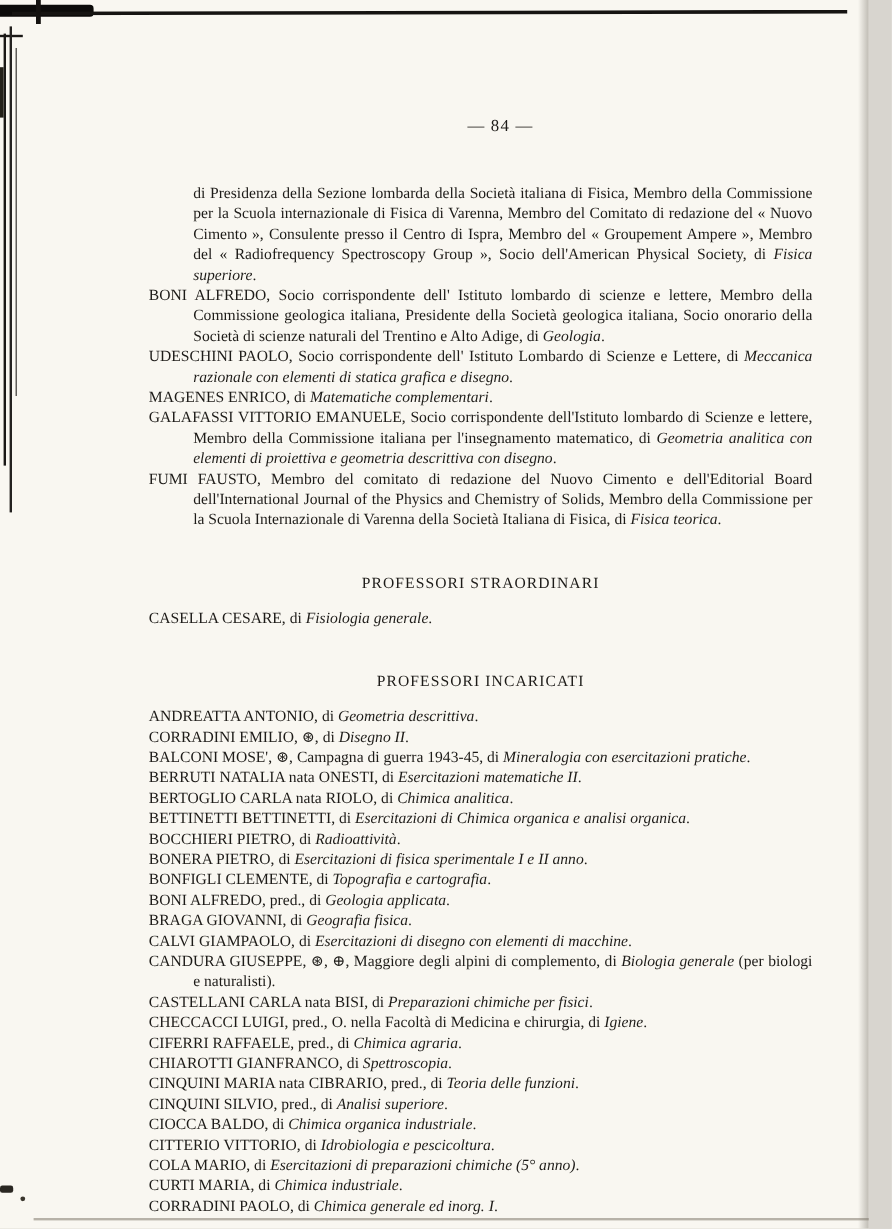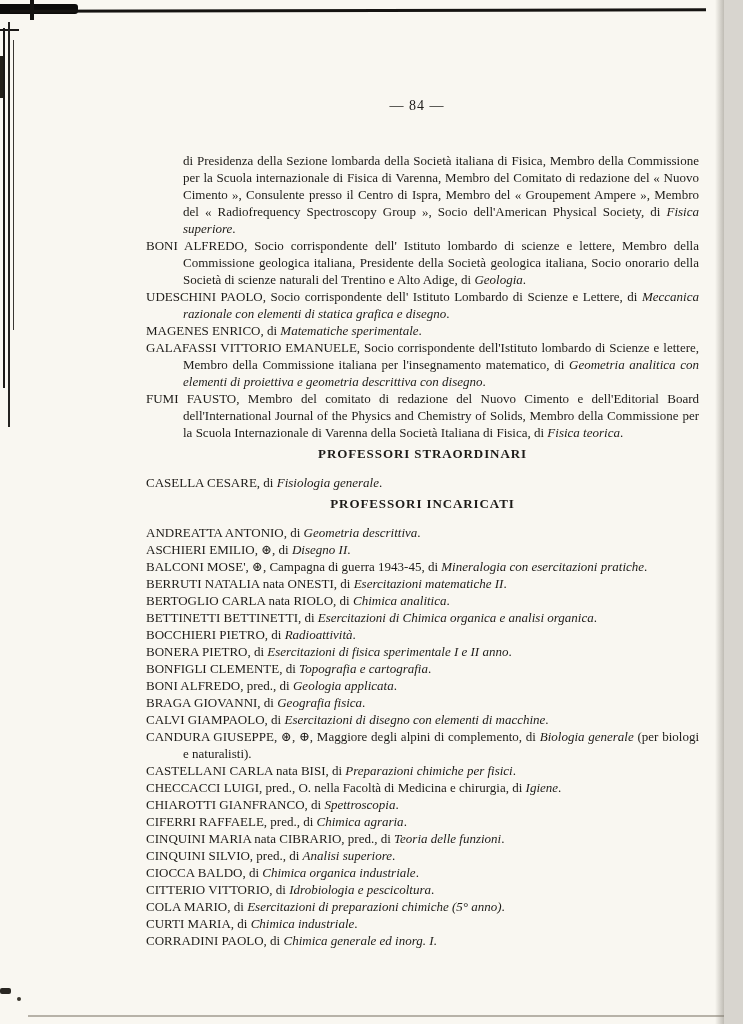--- a/index.html
+++ b/index.html
@@ -37,35 +37,34 @@
     top: 98px;
     left: 141px;
     width: 552px;
     text-align: center;
     font-size: 14px;
     letter-spacing: 1px;
   }
   .text-body {
     position: absolute;
     top: 152px;
-    left: 146px;
+    left: 124px;
     width: 553px;
     font-size: 13px;
     line-height: 17px;
   }
   .block { text-align: justify; }
   .block.continuation { padding-left: 37px; }
   .block.entry { padding-left: 37px; text-indent: -37px; }
   .block.heading {
     text-align: center;
     letter-spacing: 0.9px;
-    margin: 4px 0 12px 0;
+    margin: 36px 0 12px 0;
     padding: 0;
     text-indent: 0;
-    font-weight: bold;
   }
   .it { font-style: italic; }
 </style>
 </head>
 <body>
 
 <div class="page">
 
   <div class="art art-top-blob"></div>
   <div class="art art-top-line"></div>
@@ -80,43 +79,43 @@
   <div class="art art-bottom-line"></div>
   <div class="art art-right-line"></div>
   <div class="art art-right-shadow"></div>
 
   <div class="page-number">— 84 —</div>
 
   <div class="text-body">
       <div class="block continuation"><span>di Presidenza della Sezione lombarda della Società italiana di Fisica, Membro della Commissione per la Scuola internazionale di Fisica di Varenna, Membro del Comitato di redazione del « Nuovo Cimento », Consulente presso il Centro di Ispra, Membro del « Groupement Ampere », Membro del « Radiofrequency Spectroscopy Group », Socio dell'American Physical Society, di </span><span class="it">Fisica superiore</span><span>.</span></div>
       <div class="block entry"><span>BONI ALFREDO, Socio corrispondente dell' Istituto lombardo di scienze e lettere, Membro della Commissione geologica italiana, Presidente della Società geologica italiana, Socio onorario della Società di scienze naturali del Trentino e Alto Adige, di </span><span class="it">Geologia</span><span>.</span></div>
       <div class="block entry"><span>UDESCHINI PAOLO, Socio corrispondente dell' Istituto Lombardo di Scienze e Lettere, di </span><span class="it">Meccanica razionale con elementi di statica grafica e disegno</span><span>.</span></div>
-      <div class="block entry"><span>MAGENES ENRICO, di </span><span class="it">Matematiche sperimentale</span><span>.</span></div>
+      <div class="block entry"><span>MAGENES ENRICO, di </span><span class="it">Matematiche complementari</span><span>.</span></div>
       <div class="block entry"><span>GALAFASSI VITTORIO EMANUELE, Socio corrispondente dell'Istituto lombardo di Scienze e lettere, Membro della Commissione italiana per l'insegnamento matematico, di </span><span class="it">Geometria analitica con elementi di proiettiva e geometria descrittiva con disegno</span><span>.</span></div>
       <div class="block entry"><span>FUMI FAUSTO, Membro del comitato di redazione del Nuovo Cimento e dell'Editorial Board dell'International Journal of the Physics and Chemistry of Solids, Membro della Commissione per la Scuola Internazionale di Varenna della Società Italiana di Fisica, di </span><span class="it">Fisica teorica</span><span>.</span></div>
       <div class="block heading"><span>PROFESSORI STRAORDINARI</span></div>
       <div class="block entry"><span>CASELLA CESARE, di </span><span class="it">Fisiologia generale</span><span>.</span></div>
       <div class="block heading"><span>PROFESSORI INCARICATI</span></div>
       <div class="block entry"><span>ANDREATTA ANTONIO, di </span><span class="it">Geometria descrittiva</span><span>.</span></div>
-      <div class="block entry"><span>ASCHIERI EMILIO, </span><span>⊛</span><span>, di </span><span class="it">Disegno II</span><span>.</span></div>
+      <div class="block entry"><span>CORRADINI EMILIO, </span><span>⊛</span><span>, di </span><span class="it">Disegno II</span><span>.</span></div>
       <div class="block entry"><span>BALCONI MOSE', </span><span>⊛</span><span>, Campagna di guerra 1943-45, di </span><span class="it">Mineralogia con esercitazioni pratiche</span><span>.</span></div>
       <div class="block entry"><span>BERRUTI NATALIA nata ONESTI, di </span><span class="it">Esercitazioni matematiche II</span><span>.</span></div>
       <div class="block entry"><span>BERTOGLIO CARLA nata RIOLO, di </span><span class="it">Chimica analitica</span><span>.</span></div>
       <div class="block entry"><span>BETTINETTI BETTINETTI, di </span><span class="it">Esercitazioni di Chimica organica e analisi organica</span><span>.</span></div>
       <div class="block entry"><span>BOCCHIERI PIETRO, di </span><span class="it">Radioattività</span><span>.</span></div>
       <div class="block entry"><span>BONERA PIETRO, di </span><span class="it">Esercitazioni di fisica sperimentale I e II anno</span><span>.</span></div>
       <div class="block entry"><span>BONFIGLI CLEMENTE, di </span><span class="it">Topografia e cartografia</span><span>.</span></div>
       <div class="block entry"><span>BONI ALFREDO, pred., di </span><span class="it">Geologia applicata</span><span>.</span></div>
       <div class="block entry"><span>BRAGA GIOVANNI, di </span><span class="it">Geografia fisica</span><span>.</span></div>
       <div class="block entry"><span>CALVI GIAMPAOLO, di </span><span class="it">Esercitazioni di disegno con elementi di macchine</span><span>.</span></div>
       <div class="block entry"><span>CANDURA GIUSEPPE, </span><span>⊛</span><span>, </span><span>⊕</span><span>, Maggiore degli alpini di complemento, di </span><span class="it">Biologia generale</span><span> (per biologi e naturalisti).</span></div>
       <div class="block entry"><span>CASTELLANI CARLA nata BISI, di </span><span class="it">Preparazioni chimiche per fisici</span><span>.</span></div>
       <div class="block entry"><span>CHECCACCI LUIGI, pred., O. nella Facoltà di Medicina e chirurgia, di </span><span class="it">Igiene</span><span>.</span></div>
+      <div class="block entry"><span>CIFERRI RAFFAELE, pred., di </span><span class="it">Chimica agraria</span><span>.</span></div>
       <div class="block entry"><span>CHIAROTTI GIANFRANCO, di </span><span class="it">Spettroscopia</span><span>.</span></div>
-      <div class="block entry"><span>CIFERRI RAFFAELE, pred., di </span><span class="it">Chimica agraria</span><span>.</span></div>
       <div class="block entry"><span>CINQUINI MARIA nata CIBRARIO, pred., di </span><span class="it">Teoria delle funzioni</span><span>.</span></div>
       <div class="block entry"><span>CINQUINI SILVIO, pred., di </span><span class="it">Analisi superiore</span><span>.</span></div>
       <div class="block entry"><span>CIOCCA BALDO, di </span><span class="it">Chimica organica industriale</span><span>.</span></div>
       <div class="block entry"><span>CITTERIO VITTORIO, di </span><span class="it">Idrobiologia e pescicoltura</span><span>.</span></div>
       <div class="block entry"><span>COLA MARIO, di </span><span class="it">Esercitazioni di preparazioni chimiche (5° anno)</span><span>.</span></div>
       <div class="block entry"><span>CURTI MARIA, di </span><span class="it">Chimica industriale</span><span>.</span></div>
       <div class="block entry"><span>CORRADINI PAOLO, di </span><span class="it">Chimica generale ed inorg. I</span><span>.</span></div>
     </div>
 
 </div>

